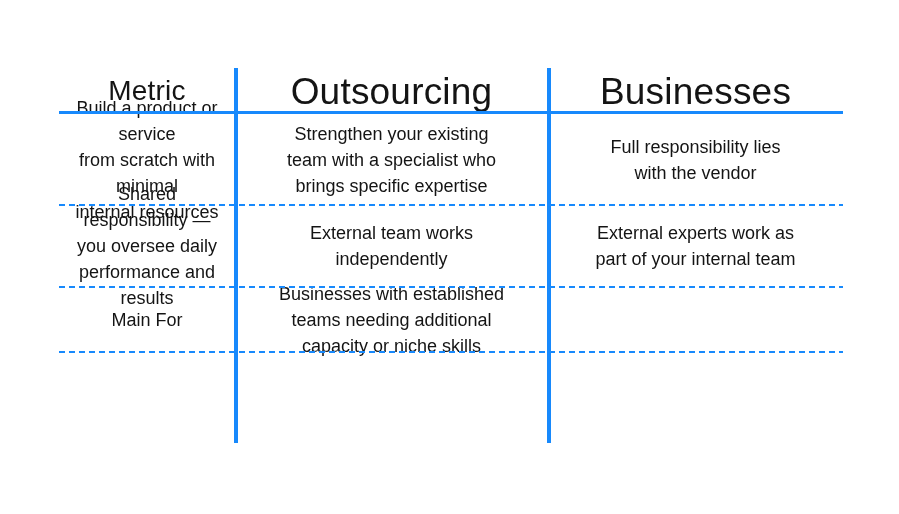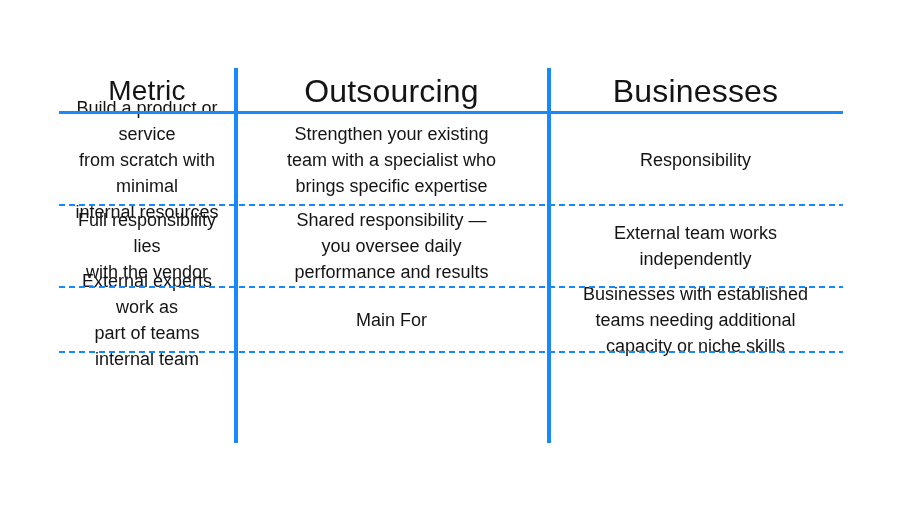--- a/index.html
+++ b/index.html
@@ -37,21 +37,21 @@
     line-height: 26px;
     white-space: pre-line;
   }
   .header {
     white-space: nowrap;
     line-height: 1;
     padding: 0;
     letter-spacing: 0.2px;
   }
   .header-metric   { font-size: 28px; }
-  .header-wide     { font-size: 32px; }
+  .header-wide     { font-size: 37px; }
   .raised { transform: translateY(-21px); }
 
   .vline {
     position: absolute;
     top: 68px;
     width: 4px;
     height: 375px;
     background: var(--blue, #1789fc);
   }
   .v1 { left: 234px; }
@@ -88,31 +88,30 @@
     <div class="cell header header-wide">Outsourcing</div>
     <div class="cell header header-wide">Businesses</div>
 
     <div class="cell">Build a product or service
 from scratch with minimal
 internal resources</div>
     <div class="cell">Strengthen your existing
 team with a specialist who
 brings specific expertise</div>
 
-    <div class="cell">Responsibility</div>
     <div class="cell">Full responsibility lies
 with the vendor</div>
     <div class="cell">Shared responsibility —
 you oversee daily
 performance and results</div>
 
     <div class="cell">External team works
 independently</div>
     <div class="cell">External experts work as
-part of teams internal team</div>
+part of your internal team</div>
 
     <div class="cell">Main For</div>
     <div class="cell">Businesses with established
 teams needing additional
 capacity or niche skills</div>
   </div>
 
   <div class="vline v1"></div>
   <div class="vline v2"></div>
   <div class="hsolid"></div>

